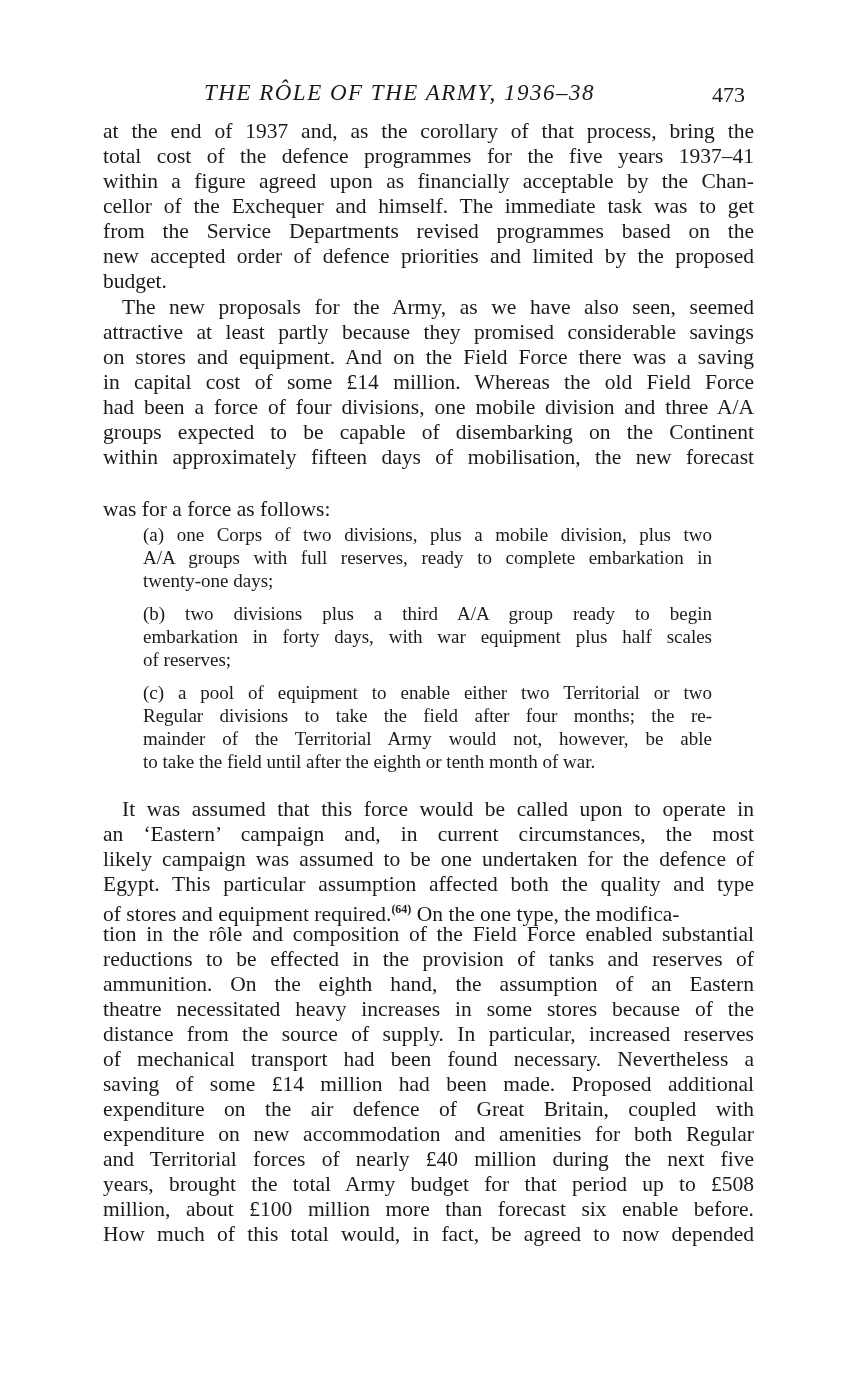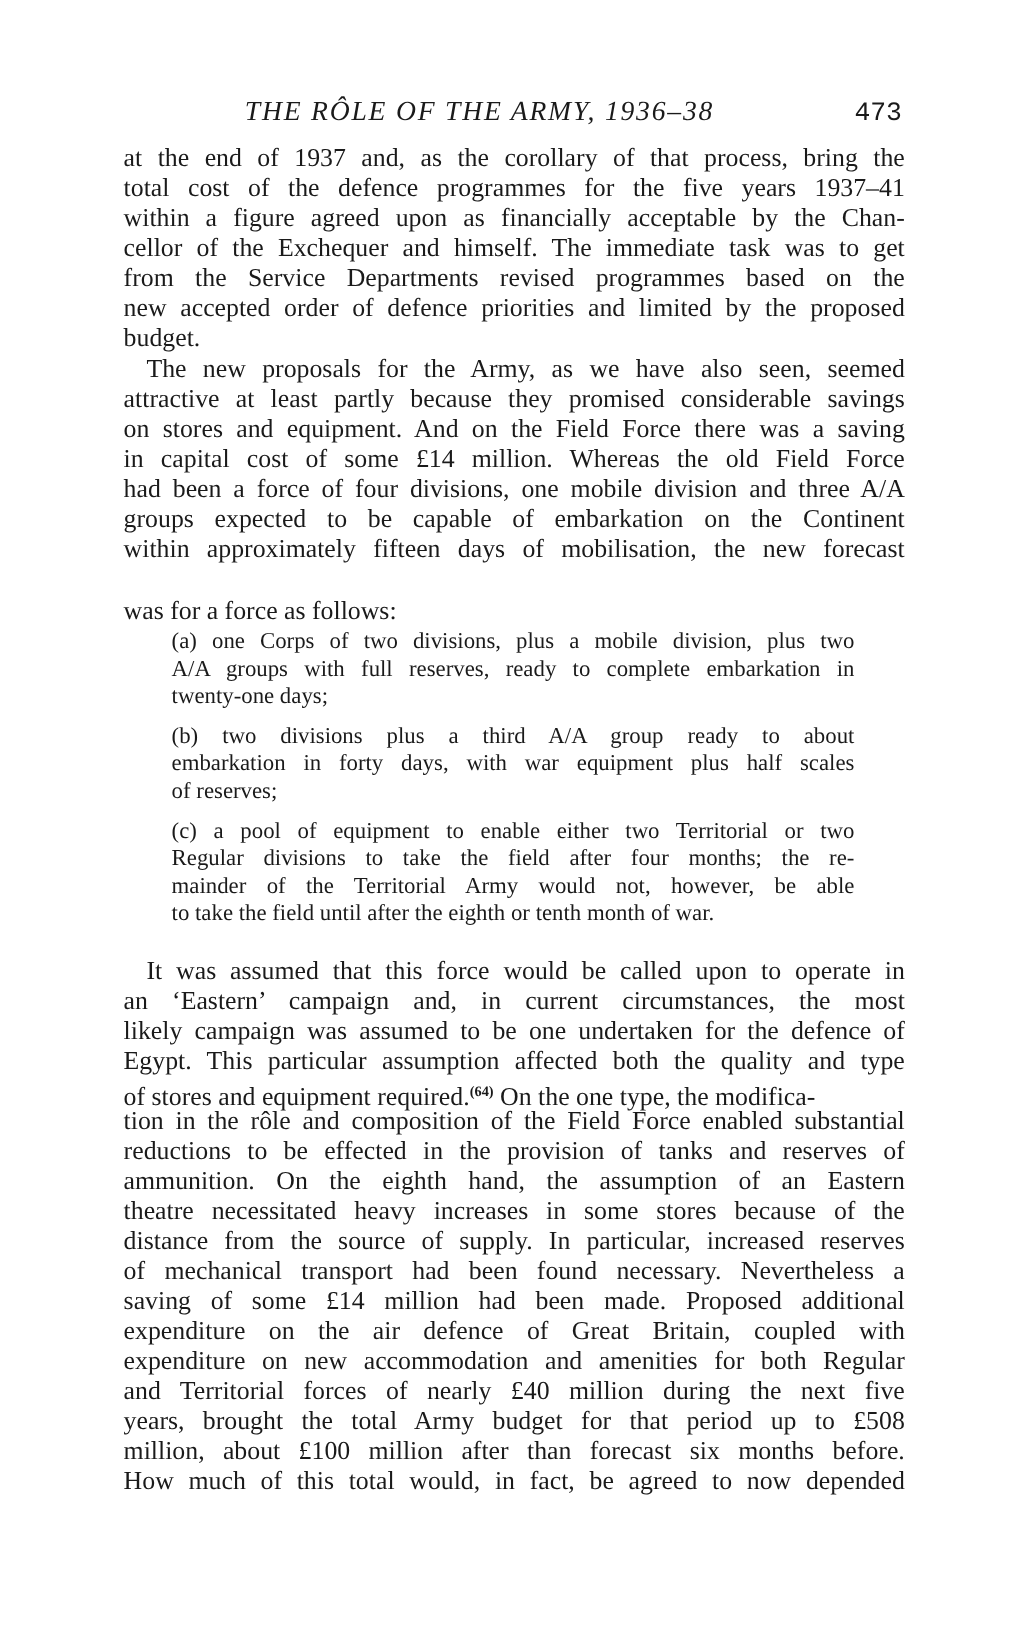--- a/index.html
+++ b/index.html
@@ -1,21 +1,21 @@
 <!DOCTYPE html>
 <html><head>
 <meta charset="utf-8">
 <style>
   html, body { margin: 0; padding: 0; background: #ffffff; }
   body { width: 859px; height: 1374px; position: relative; overflow: hidden;
          font-family: "Liberation Serif", "DejaVu Serif", serif; color: #1a1a1a; }
   .header { position: absolute; top: 80px; left: 0; width: 684px; height: 34px; }
   .running-title { position: absolute; left: 204px; top: 0; font-style: italic;
                    font-size: 23px; letter-spacing: 1.5px; }
-  .page-number { position: absolute; left: 712px; top: 2px; font-size: 22px; font-family: Liberation Mono, monospace; }
+  .page-number { position: absolute; left: 712px; top: 2px; font-size: 22px; }
   .line { position: absolute; white-space: nowrap; font-size: 21.5px; line-height: 25px;
           text-align: justify; text-align-last: justify; }
   .line.last { text-align-last: left; }
   .main { left: 103px; width: 651px; }
   .indent { left: 122px; width: 632px; }
   .item { left: 143px; width: 569px; font-size: 19px; }
   .item.last { text-align-last: left; }
 </style>
 </head>
 <body>
@@ -34,33 +34,33 @@
   <div class="line main" style="top:244px">new accepted order of defence priorities and limited by the proposed</div>
   <div class="line main last" style="top:269px">budget.</div>
 </div>
 
 <div>
   <div class="line indent" style="top:295px">The new proposals for the Army, as we have also seen, seemed</div>
   <div class="line main" style="top:320px">attractive at least partly because they promised considerable savings</div>
   <div class="line main" style="top:345px">on stores and equipment. And on the Field Force there was a saving</div>
   <div class="line main" style="top:370px">in capital cost of some £14 million. Whereas the old Field Force</div>
   <div class="line main" style="top:395px">had been a force of four divisions, one mobile division and three A/A</div>
-  <div class="line main" style="top:420px">groups expected to be capable of embarkation on the Continent</div>
+  <div class="line main" style="top:420px">groups expected to be capable of disembarking on the Continent</div>
   <div class="line main" style="top:445px">within approximately fifteen days of mobilisation, the new forecast</div>
   <div class="line main last" style="top:497px">was for a force as follows:</div>
 </div>
 
 <div>
   <div>
     <div class="line item" style="top:522px">(a)  one Corps of two divisions, plus a mobile division, plus two</div>
     <div class="line item" style="top:545px">A/A groups with full reserves, ready to complete embarkation in</div>
     <div class="line item last" style="top:568px">twenty-one days;</div>
   </div>
   <div>
-    <div class="line item" style="top:601px">(b)  two divisions plus a third A/A group ready to about</div>
+    <div class="line item" style="top:601px">(b)  two divisions plus a third A/A group ready to begin</div>
     <div class="line item" style="top:624px">embarkation in forty days, with war equipment plus half scales</div>
     <div class="line item last" style="top:647px">of reserves;</div>
   </div>
   <div>
     <div class="line item" style="top:680px">(c)  a pool of equipment to enable either two Territorial or two</div>
     <div class="line item" style="top:703px">Regular divisions to take the field after four months; the re-</div>
     <div class="line item" style="top:726px">mainder of the Territorial Army would not, however, be able</div>
     <div class="line item last" style="top:749px">to take the field until after the eighth or tenth month of war.</div>
   </div>
 </div>
@@ -77,15 +77,15 @@
   <div class="line main" style="top:947px">reductions to be effected in the provision of tanks and reserves of</div>
   <div class="line main" style="top:972px">ammunition. On the eighth hand, the assumption of an Eastern</div>
   <div class="line main" style="top:997px">theatre necessitated heavy increases in some stores because of the</div>
   <div class="line main" style="top:1022px">distance from the source of supply. In particular, increased reserves</div>
   <div class="line main" style="top:1047px">of mechanical transport had been found necessary. Nevertheless a</div>
   <div class="line main" style="top:1072px">saving of some £14 million had been made. Proposed additional</div>
   <div class="line main" style="top:1097px">expenditure on the air defence of Great Britain, coupled with</div>
   <div class="line main" style="top:1122px">expenditure on new accommodation and amenities for both Regular</div>
   <div class="line main" style="top:1147px">and Territorial forces of nearly £40 million during the next five</div>
   <div class="line main" style="top:1172px">years, brought the total Army budget for that period up to £508</div>
-  <div class="line main" style="top:1197px">million, about £100 million after than forecast six months before.</div>
+  <div class="line main" style="top:1197px">million, about £100 million more than forecast six enable before.</div>
   <div class="line main" style="top:1222px">How much of this total would, in fact, be agreed to now depended</div>
 </div>
 
 </body></html>

